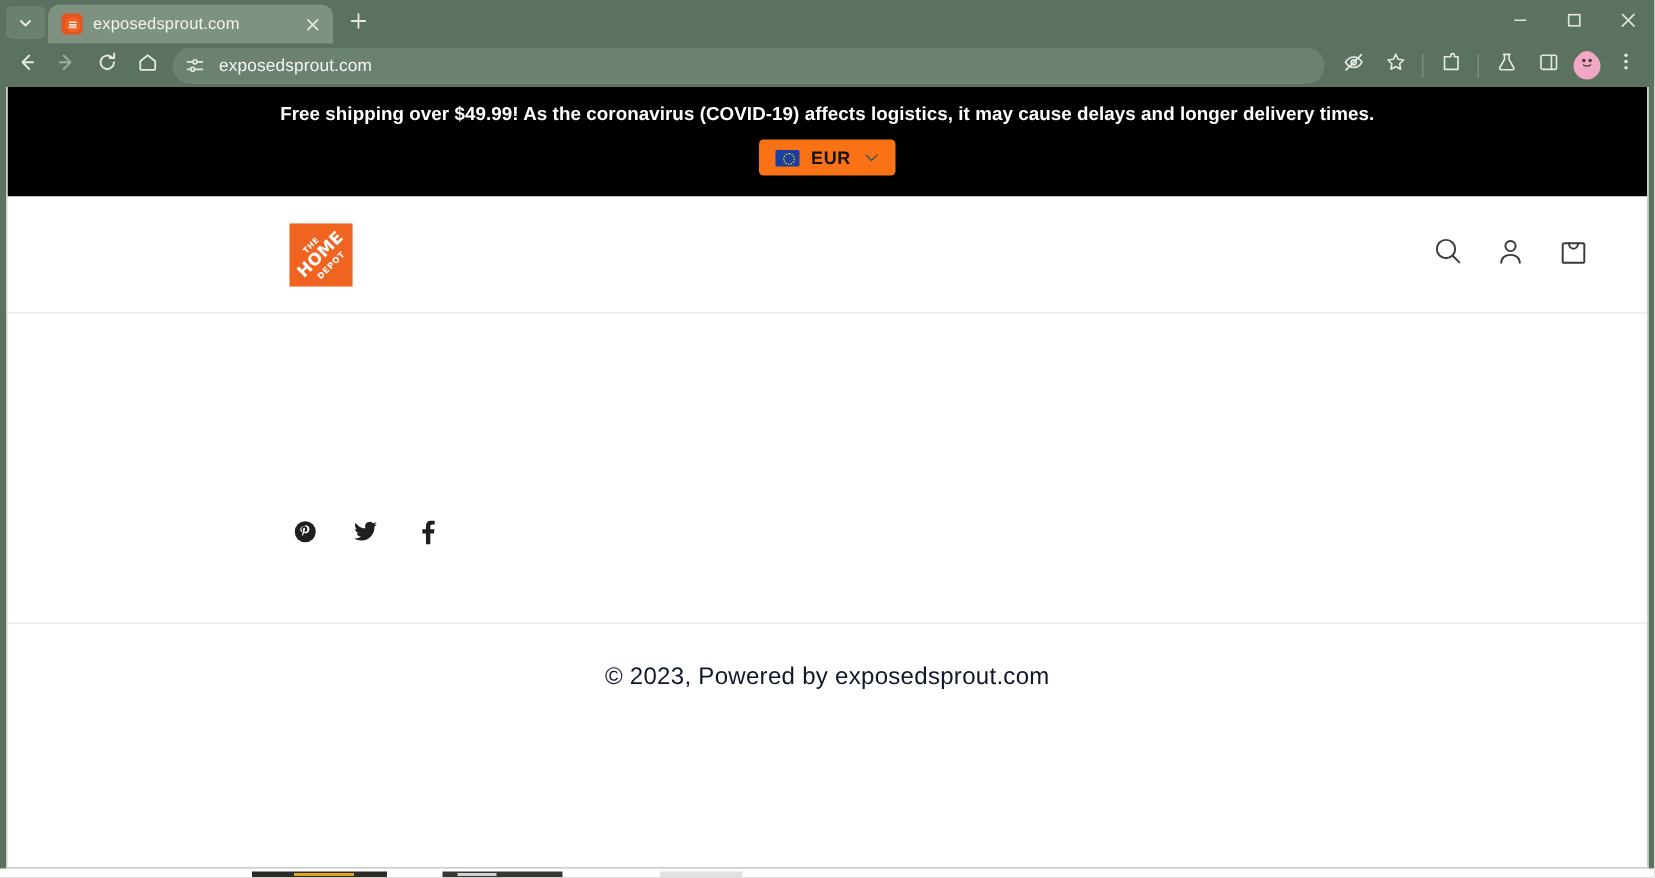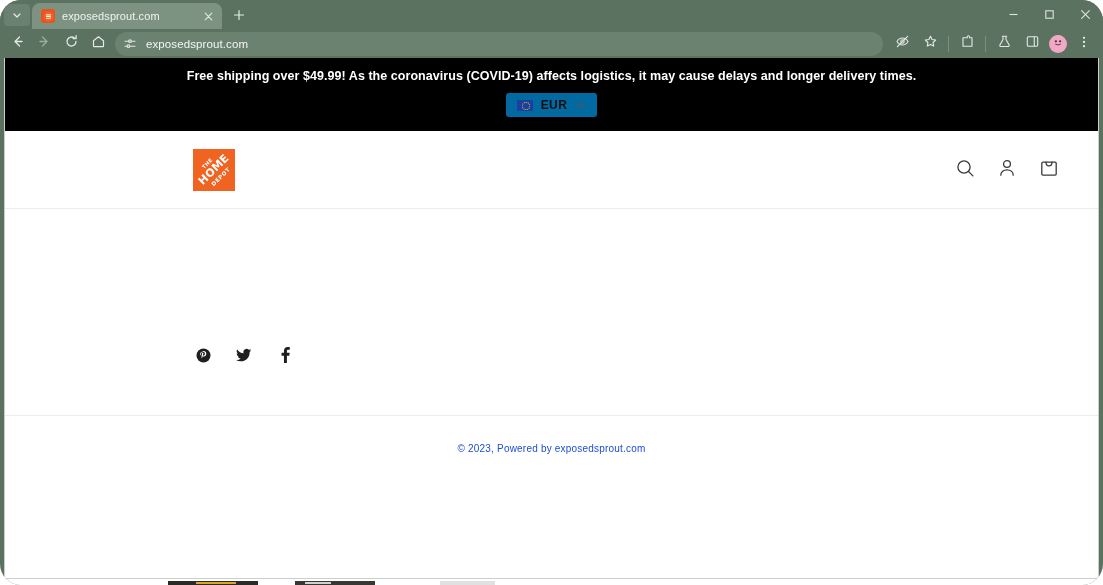--- a/index.html
+++ b/index.html
@@ -9,21 +9,20 @@
     font-family: "Liberation Sans", sans-serif;
     background: #ffffff;
   }
 
   
   .browser {
     width: 1103px; height: 585px;
     background: #5c7260;
     position: relative;
     overflow: hidden;
-    border-radius: 21px;
   }
 
   
   .tabstrip {
     height: 29px;
     display: flex;
     align-items: flex-end;
     padding-left: 4px;
     background: #5c7260;
     position: relative;
@@ -184,21 +183,21 @@
     font-weight: bold;
     letter-spacing: .05px;
     line-height: 16px;
   }
   .currency-wrap {
     margin-top: 9px;
     display: flex;
     justify-content: center;
   }
   .currency {
-    background: #0369a1;
+    background: #f97316;
     color: #111111;
     border-radius: 3px;
     height: 24px;
     display: inline-flex;
     align-items: center;
     gap: 8px;
     padding: 0 10px 0 11px;
   }
   .euflag {
     width: 16px; height: 11px;
@@ -343,22 +342,22 @@
   .footer-rule {
     height: 1px;
     background: #ececec;
     margin: 0;
   }
   .footer {
     padding: 27px 0 0 0;
     text-align: center;
   }
   .footer-text {
-    font-size: 10px;
-    color: #1d4ed8;
+    font-size: 16px;
+    color: #0f172a;
     letter-spacing: .2px;
   }
 
   
   .desktop-peek {
     position: absolute;
     left: 0; right: 0; bottom: 0;
     height: 6px;
     background: #ffffff;
     overflow: hidden;

